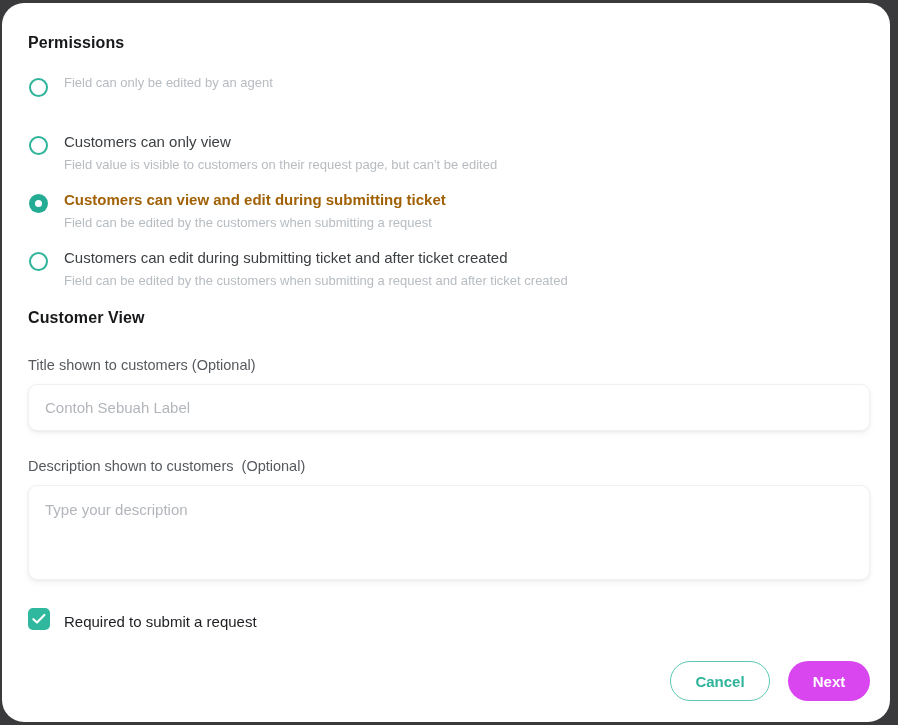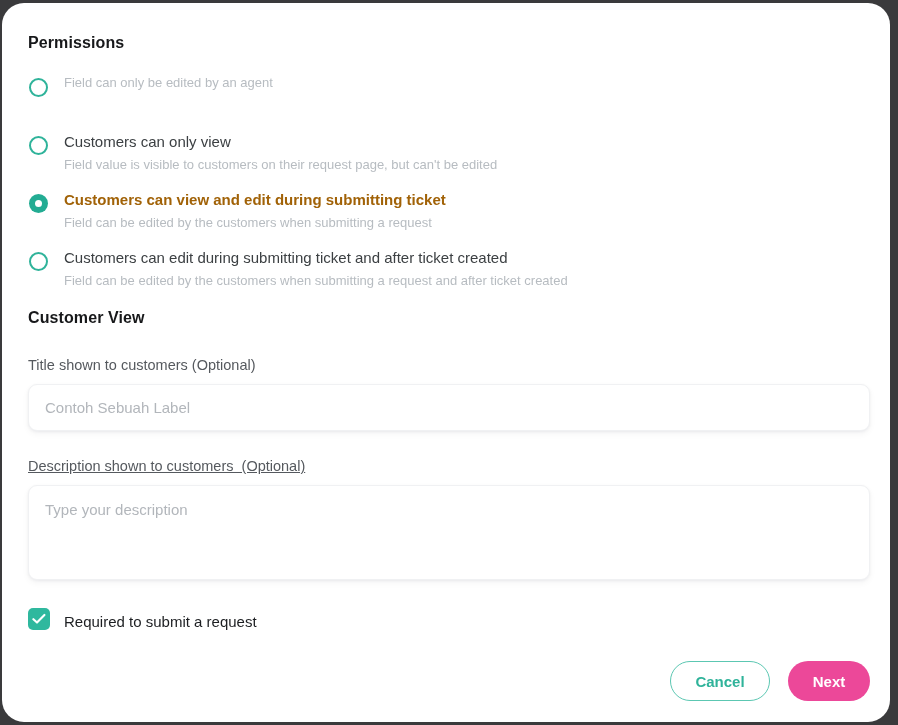--- a/index.html
+++ b/index.html
@@ -110,21 +110,21 @@
 
   
   .field-label {
     position: absolute;
     font-size: 14.5px;
     color: #55595e;
     white-space: pre;
   }
 
   #title-field-label { top: 354px; left: 0; }
-  #description-field-label { top: 455px; left: 0; text-decoration: underline; }
+  #description-field-label { top: 455px; left: 0; }
 
   .text-input {
     position: absolute;
     left: 0;
     width: 842px;
     background: #ffffff;
     border: 1px solid #f0f1f3;
     border-radius: 9px;
     box-shadow: 0 1px 3px rgba(16,24,40,0.055), 0 3px 7px rgba(16,24,40,0.045);
     font-family: "Liberation Sans", sans-serif;
@@ -199,21 +199,21 @@
 
   #cancel-button {
     width: 100px;
     background: #ffffff;
     border: 1.5px solid #5cc7b2;
     color: #2fb39a;
   }
 
   #next-button {
     width: 82px;
-    background: #ec4899;
+    background: #d946ef;
     border: none;
     color: #ffffff;
   }
 </style>
 </head>
 <body>
 
 <div class="card">
   <div class="card-inner">
 

